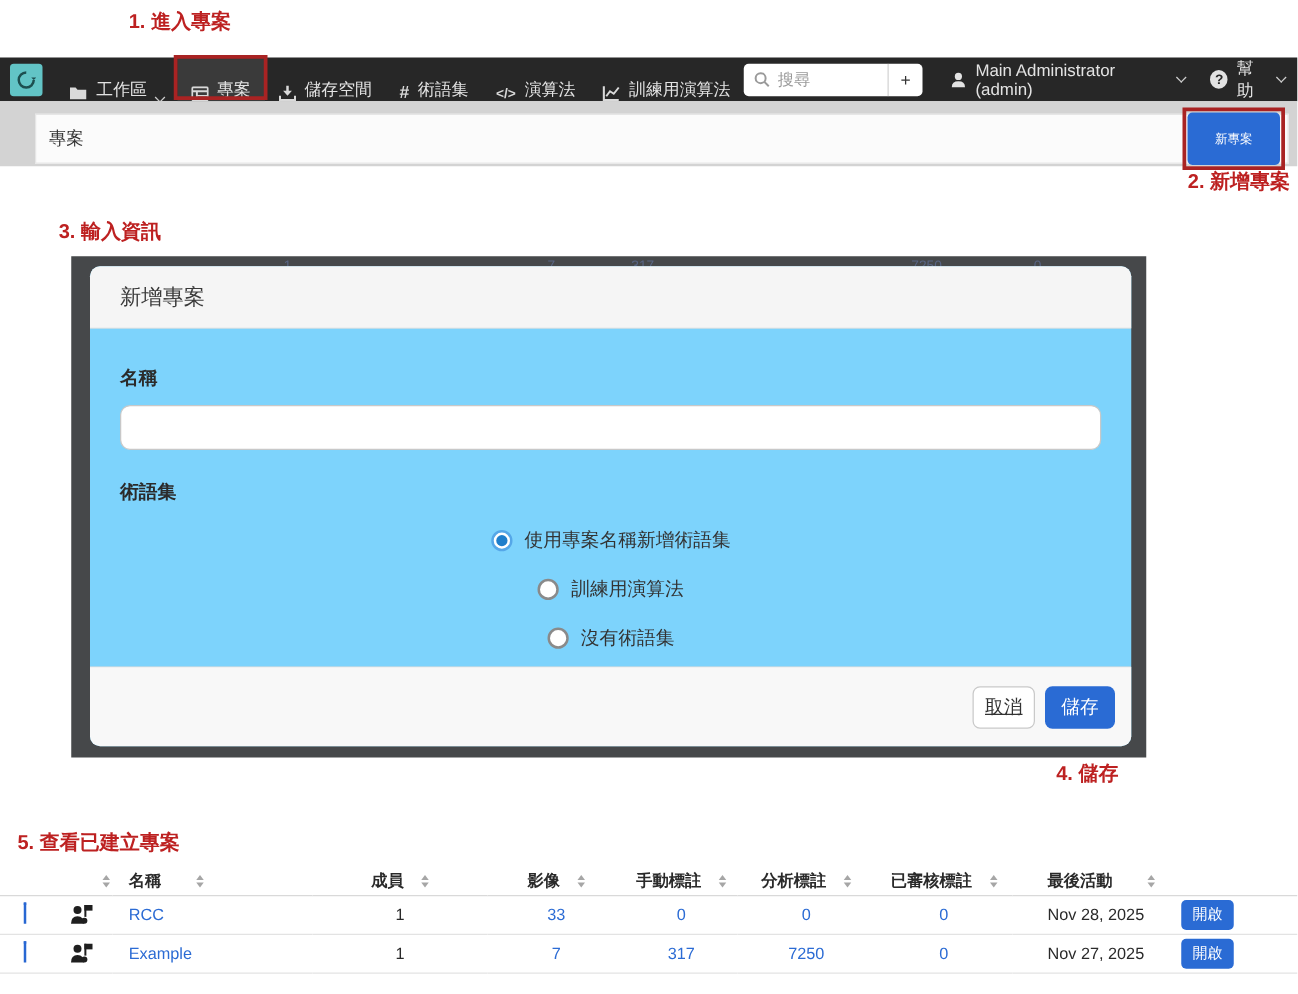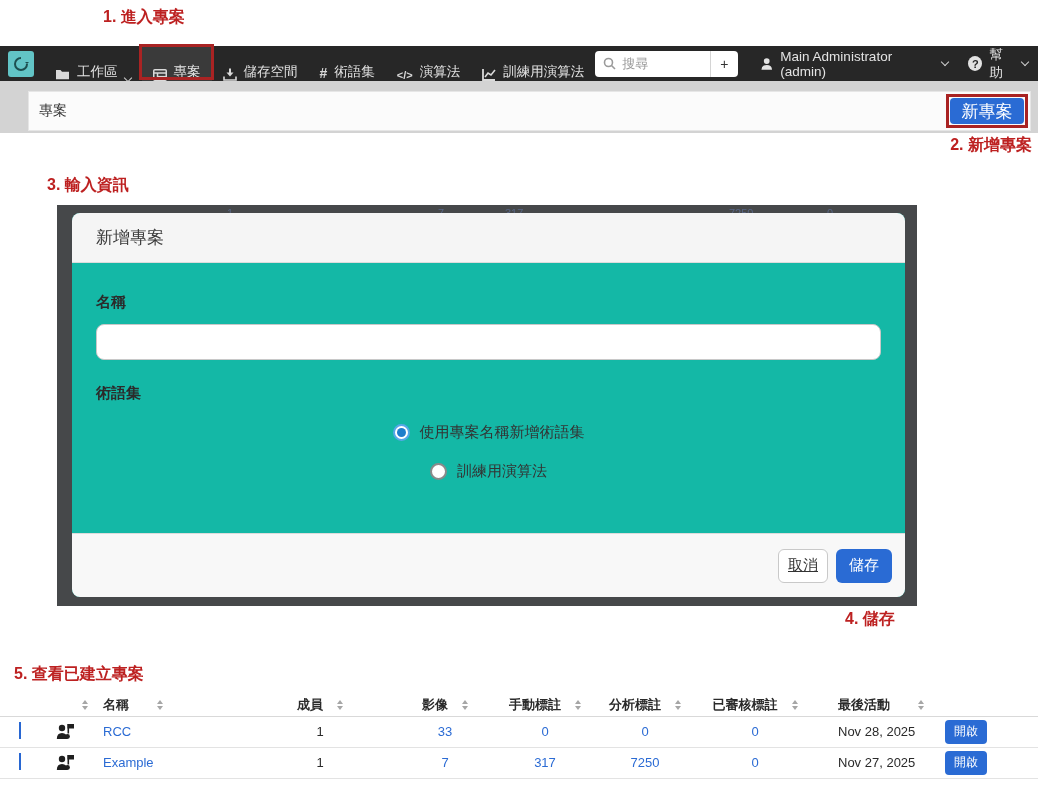--- a/index.html
+++ b/index.html
@@ -74,38 +74,38 @@
     position:absolute; left:28px; top:91px; width:1003px; height:40px;
     background:#fbfbfb; border:1px solid #e6e6e6; display:flex; align-items:center;
     padding:0 6px 0 10px;
   }
   .header-title { font-size:14px; color:#333; }
   .newproj-wrap { margin-left:auto; position:relative; }
   .btn-blue {
     background:#2a6bd4; color:#fff; border:none; border-radius:4px; cursor:pointer;
     font-family:inherit;
   }
-  .newproj-btn { width:74px; height:26px; font-size:17px; }
+  .newproj-btn { width:74px; height:42px; font-size:10px; }
   .redbox-btn {
     position:absolute; left:-4px; right:-4px; top:-4px; bottom:-4px;
     border:3px solid #a92323; pointer-events:none;
   }
 
   
   .overlay-block {
     position:absolute; left:57px; top:205px; width:860px; height:401px;
     background:#46484a;
   }
   .bg-row { position:absolute; left:0; top:0; width:100%; height:9px; overflow:hidden; }
   .bg-row span {
     position:absolute; top:2px; font-size:11px; color:#5d6d93; opacity:.8;
   }
   .modal {
     position:absolute; left:15px; top:8px; width:833px; height:384px;
-    background:#14b8a6; border-radius:8px;
+    background:#7dd3fc; border-radius:8px;
   }
   .modal-header {
     height:50px; background:#f5f5f5; border-bottom:1px solid #dcdcdc;
     border-radius:8px 8px 0 0; display:flex; align-items:center; padding-left:24px;
     font-size:17px; color:#3a3a3a;
   }
   .modal-body { padding:30px 24px 0 24px; }
   .field-label { font-size:15px; font-weight:bold; color:#2b2b2b; }
   .name-input {
     margin-top:12px; width:785px; height:36px; border:1px solid #c8c8c8; border-radius:8px;
@@ -278,20 +278,24 @@
       <div class="field-label">名稱</div>
       <input class="name-input" type="text" value="" style="">
       <div class="field-label glossary-label">術語集</div>
       <div class="radio-row">
         <span class="radio-circle selected"></span>
         <span class="radio-label">使用專案名稱新增術語集</span>
       </div>
       <div class="radio-row">
         <span class="radio-circle"></span>
         <span class="radio-label">訓練用演算法</span>
+      </div>
+      <div class="radio-row">
+        <span class="radio-circle"></span>
+        <span class="radio-label">沒有術語集</span>
       </div>
     </div>
     <div class="modal-footer">
       <button class="cancel-btn">取消</button>
       <button class="btn-blue save-btn">儲存</button>
     </div>
   </div>
 </div>
 
 <table class="projects-table">

